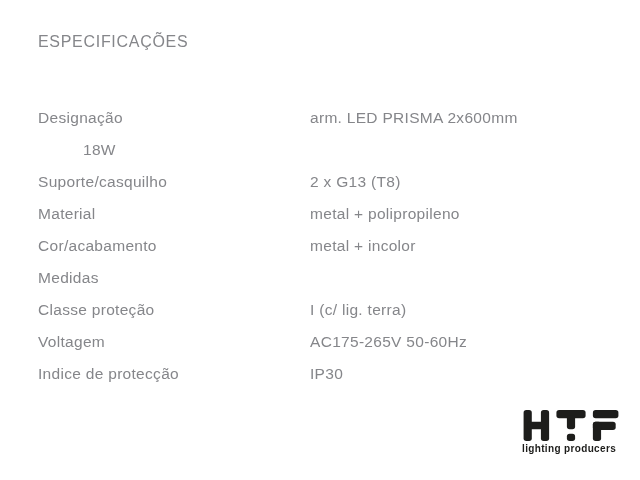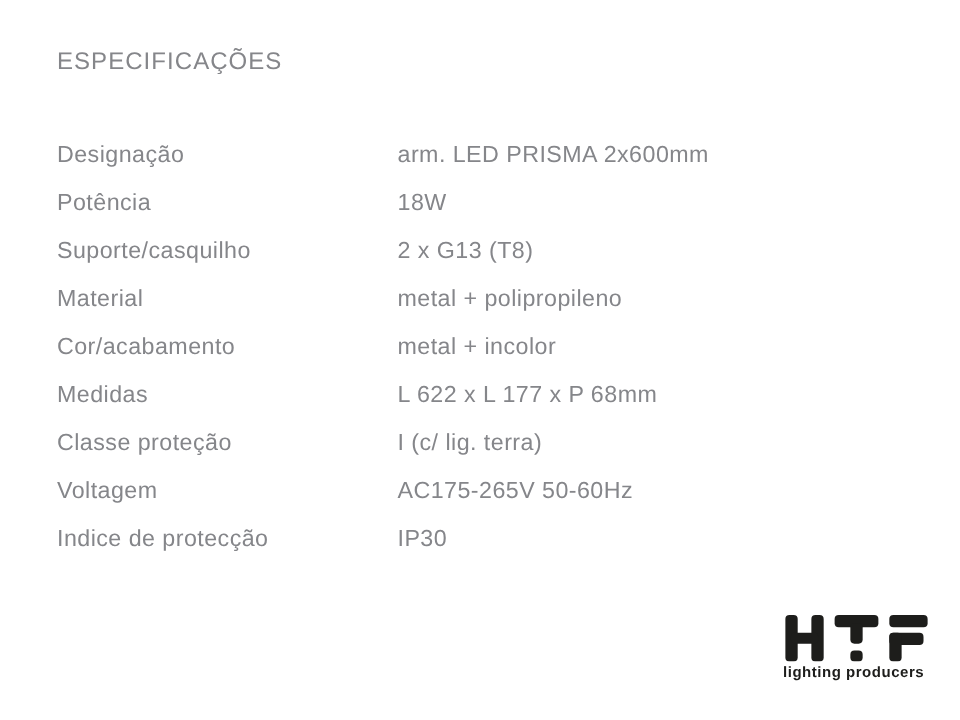--- a/index.html
+++ b/index.html
@@ -37,29 +37,30 @@
     position: absolute;
     left: 38px;
     top: 95px;
     width: 540px;
     color: var(--body-text);
     font-size: 15.5px;
     letter-spacing: 0.3px;
   }
   .spec-row {
     display: flex;
-    align-items: flex-start;
+    align-items: flex-end;
     height: 32px;
   }
   .spec-label {
     flex: none;
     width: 227px;
   }
   .spec-value {
     flex: 1;
+    margin-left: 45px;
   }
 
   
   .logo {
     position: absolute;
     left: 522px;
     top: 410px;
     width: 98px;
   }
   .logo svg { display: block; }
@@ -79,38 +80,36 @@
 <div class="header">
   <div class="line">ESPECIFICAÇÕES</div>
 </div>
 
 <div class="specs">
   <div class="spec-row">
     <span class="spec-label">Designação</span>
     <span class="spec-value">arm. LED PRISMA 2x600mm</span>
   </div>
   <div class="spec-row">
-    <span class="spec-label">Potência</span>
     <span class="spec-value">18W</span>
   </div>
   <div class="spec-row">
     <span class="spec-label">Suporte/casquilho</span>
     <span class="spec-value">2 x G13 (T8)</span>
   </div>
   <div class="spec-row">
     <span class="spec-label">Material</span>
     <span class="spec-value">metal + polipropileno</span>
   </div>
   <div class="spec-row">
     <span class="spec-label">Cor/acabamento</span>
     <span class="spec-value">metal + incolor</span>
   </div>
   <div class="spec-row">
     <span class="spec-label">Medidas</span>
-    <span class="spec-value">L 622 x L 177 x P 68mm</span>
   </div>
   <div class="spec-row">
     <span class="spec-label">Classe proteção</span>
     <span class="spec-value">I (c/ lig. terra)</span>
   </div>
   <div class="spec-row">
     <span class="spec-label">Voltagem</span>
     <span class="spec-value">AC175-265V 50-60Hz</span>
   </div>
   <div class="spec-row">

